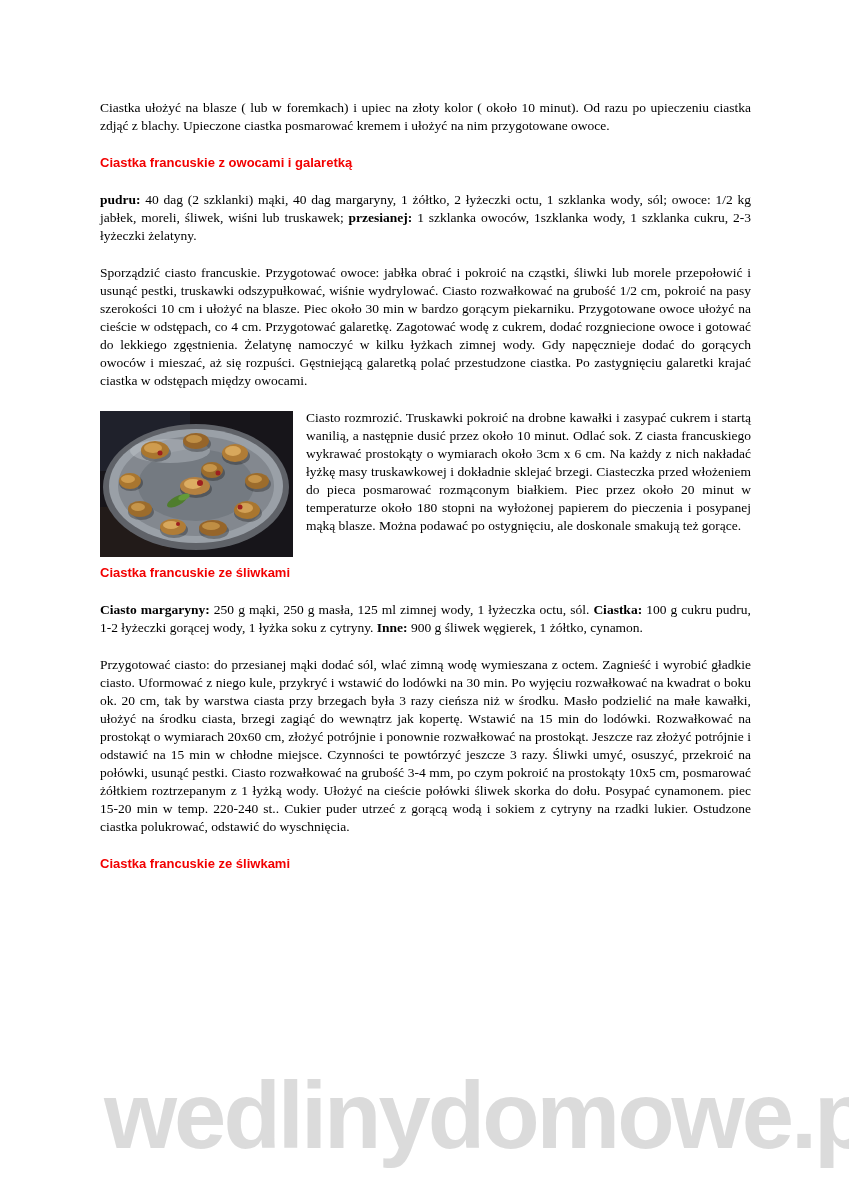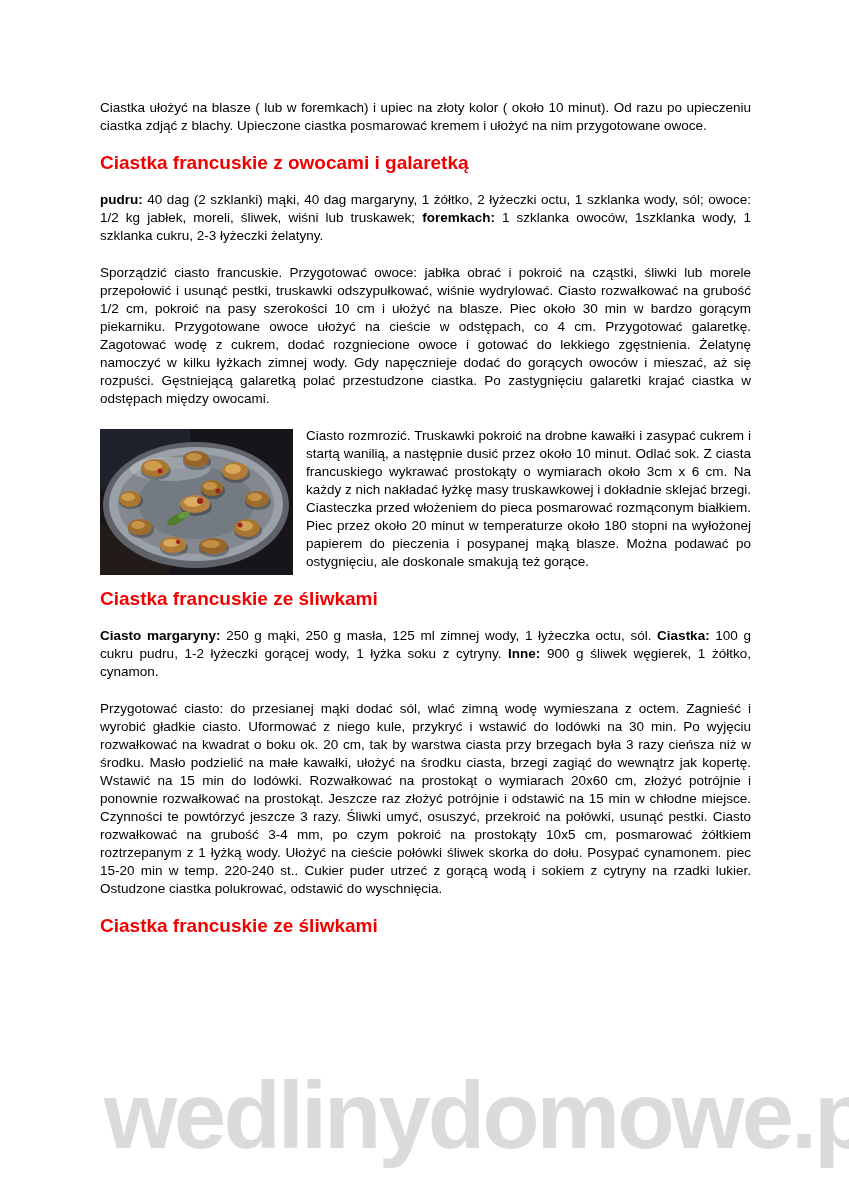--- a/index.html
+++ b/index.html
@@ -15,23 +15,23 @@
   }
   .doc {
     position: absolute;
     left: 100px;
     top: 99px;
     width: 651px;
     font-size: 13.5px;
     line-height: 18px;
     text-align: justify;
   }
-  .doc p { margin: 0 0 19px 0; }
+  .doc p { margin: 0 0 19px 0; font-family: Liberation Serif, serif; }
   .doc h2 {
-    font-size: 19px;
+    font-size: 13px;
     line-height: 18px;
     font-weight: bold;
     color: var(--heading, #f20000);
     text-align: left;
     margin: 25px 0 19px 0;
   }
   .doc h2:first-child { margin-top: 0; }
   .doc b { font-weight: bold; }
   .photo {
     float: left;
@@ -58,21 +58,21 @@
 </style>
 </head>
 <body>
 
 <div class="doc">
 
   <p>Ciastka ułożyć na blasze ( lub w foremkach) i upiec na złoty kolor ( około 10 minut). Od razu po upieczeniu ciastka zdjąć z blachy. Upieczone ciastka posmarować kremem i ułożyć na nim przygotowane owoce.</p>
 
   <section>
     <h2>Ciastka francuskie z owocami i galaretką</h2>
-    <p><b>pudru:</b><span> 40 dag (2 szklanki) mąki, 40 dag margaryny, 1 żółtko, 2 łyżeczki octu, 1 szklanka wody, sól; owoce: 1/2 kg jabłek, moreli, śliwek, wiśni lub truskawek; </span><b>foremkach:</b><span> 1 szklanka owoców, 1szklanka wody, 1 szklanka cukru, 2-3 łyżeczki żelatyny.</span></p>
+    <p><b>pudru:</b><span> 40 dag (2 szklanki) mąki, 40 dag margaryny, 1 żółtko, 2 łyżeczki octu, 1 szklanka wody, sól; owoce: 1/2 kg jabłek, moreli, śliwek, wiśni lub truskawek; </span><b>przesianej:</b><span> 1 szklanka owoców, 1szklanka wody, 1 szklanka cukru, 2-3 łyżeczki żelatyny.</span></p>
     <p>Sporządzić ciasto francuskie. Przygotować owoce: jabłka obrać i pokroić na cząstki, śliwki lub morele przepołowić i usunąć pestki, truskawki odszypułkować, wiśnie wydrylować. Ciasto rozwałkować na grubość 1/2 cm, pokroić na pasy szerokości 10 cm i ułożyć na blasze. Piec około 30 min w bardzo gorącym piekarniku. Przygotowane owoce ułożyć na cieście w odstępach, co 4 cm. Przygotować galaretkę. Zagotować wodę z cukrem, dodać rozgniecione owoce i gotować do lekkiego zgęstnienia. Żelatynę namoczyć w kilku łyżkach zimnej wody. Gdy napęcznieje dodać do gorących owoców i mieszać, aż się rozpuści. Gęstniejącą galaretką polać przestudzone ciastka. Po zastygnięciu galaretki krajać ciastka w odstępach między owocami.</p>
   </section>
 
   <section class="clearfix">
     <span class="photo">
       <svg viewBox="0 0 193 146" xmlns="http://www.w3.org/2000/svg" role="img">
         <rect x="0" y="0" width="193" height="146" fill="#17151a"></rect>
         <rect x="0" y="0" width="90" height="60" fill="#2b3040" opacity="0.45"></rect>
         <rect x="0" y="96" width="70" height="50" fill="#2d2117" opacity="0.5"></rect>
 

